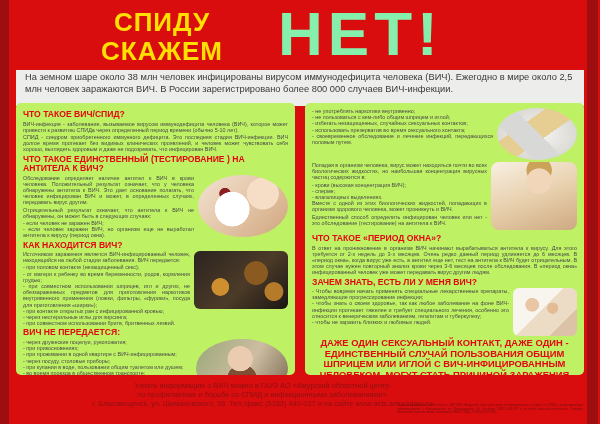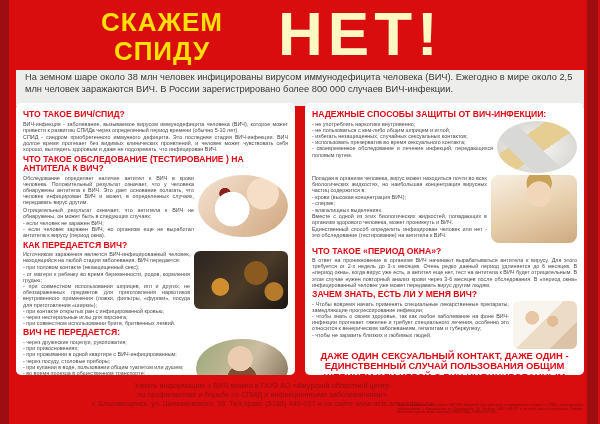--- a/index.html
+++ b/index.html
@@ -3,26 +3,26 @@
 <meta charset="utf-8">
 <style>
   html,body{margin:0;padding:0;}
   body{width:600px;height:424px;position:relative;overflow:hidden;
        background:#d90d0e;font-family:"Liberation Sans",sans-serif;}
   .band{position:absolute;top:0;height:424px;background:#9e0e11;}
   .band-left{left:0;width:9px;}
   .band-right{right:2px;width:11px;}
   .title-left{position:absolute;left:96px;top:8px;width:132px;text-align:center;
     color:#ffe000;font-weight:bold;font-size:26px;line-height:29px;letter-spacing:1px;}
-  .title-net{position:absolute;left:278px;top:2px;color:#fef9c3;font-weight:bold;
+  .title-net{position:absolute;left:278px;top:2px;color:#86efac;font-weight:bold;
     font-size:62px;line-height:64px;letter-spacing:5px;text-align:right;}
   .intro-strip{position:absolute;left:16px;top:70px;width:568px;height:36px;
     background:#ededeb;color:#3a3a39;font-size:9.3px;line-height:11.5px;
     padding:2px 9px;box-sizing:border-box;}
-  .panel{position:absolute;top:103px;width:279px;height:272px;background:#ffffff;
+  .panel{position:absolute;top:103px;width:279px;height:272px;background:#bef264;
     border-radius:5px;padding:5px 7px;box-sizing:border-box;overflow:hidden;}
   .panel-left{left:16px;}
   .panel-right{left:305px;}
   .h{color:#e30613;font-weight:bold;font-size:8.6px;line-height:9.5px;margin:2px 0 1px;}
   .body,.li{color:#4a4a49;font-size:5.4px;line-height:6.2px;text-align:justify;}
   .body{margin:0 0 1px;}
   .li{margin:0;}
   .ph{float:right;margin:0 0 2px 4px;}
   .ph-medic{width:90px;height:62px;border-radius:50%;
     background:radial-gradient(circle at 38% 55%, #ffffff 0 26%, rgba(255,255,255,0) 27%),
@@ -60,42 +60,42 @@
   .clear{clear:both;}
 </style>
 </head>
 <body>
 
 <div>
   <div class="band band-left"></div>
   <div class="band band-right"></div>
 
   <div class="title-left">
+    <div>СПИДУ</div>
     <div>СКАЖЕМ</div>
-    <div>СПИДУ</div>
   </div>
   <div class="title-net">НЕТ!</div>
 
   <div class="intro-strip">На земном шаре около 38 млн человек инфицированы вирусом иммунодефицита человека (ВИЧ). Ежегодно в мире около 2,5 млн  человек заражаются ВИЧ. В России зарегистрировано более 800 000 случаев ВИЧ-инфекции.</div>
 
   <div class="panel panel-left">
     <div class="h">ЧТО ТАКОЕ ВИЧ/СПИД?</div>
     <p class="body">ВИЧ-инфекция - заболевание, вызываемое вирусом иммунодефицита человека (ВИЧ), которое может привести к развитию СПИДа через определенный период времени (обычно 5-10 лет).</p>
     <p class="body">СПИД - синдром приобретенного иммунного дефицита. Это последняя стадия ВИЧ-инфекции. ВИЧ долгое время протекает без видимых клинических проявлений, и человек может чувствовать себя хорошо, выглядеть здоровым и даже не подозревать, что инфицирован ВИЧ.</p>
 
-    <div class="h">ЧТО ТАКОЕ ОБСЛЕДОВАНИЕ (ТЕСТИРОВАНИЕ ) НА АНТИТЕЛА К ВИЧ?</div>
+    <div class="h">ЧТО ТАКОЕ ЕДИНСТВЕННЫЙ (ТЕСТИРОВАНИЕ ) НА АНТИТЕЛА К ВИЧ?</div>
     <div class="ph ph-medic"></div>
     <p class="body">Обследование определяет наличие антител к ВИЧ в крови человека. Положительный результат означает, что у человека обнаружены антитела к ВИЧ. Это дает основание полагать, что человек инфицирован ВИЧ и может, в определенных случаях, передавать вирус другим.</p>
     <p class="body">Отрицательный результат означает, что антитела к ВИЧ не обнаружены, он может быть в следующих случаях:</p>
     <div>
         <div class="li">- если человек не заражен ВИЧ;</div>
         <div class="li">- если человек заражен ВИЧ, но организм еще не выработал антитела к вирусу (период окна).</div>
       </div>
 
-    <div class="h">КАК ПЕРЕДАЕТСЯ ВИЧ?</div>
+    <div class="h">КАК НАХОДИТСЯ ВИЧ?</div>
     <div class="ph ph-drugs"></div>
     <p class="body">Источником заражения является ВИЧ-инфицированный человек, находящийся на любой стадии заболевания. ВИЧ передается:</p>
     <div>
         <div class="li">- при половом контакте (незащищенный секс);</div>
         <div class="li">- от матери к ребенку во время беременности, родов, кормления грудью;</div>
         <div class="li">- при совместном использовании шприцев, игл и других, не обеззараженных предметов для приготовления наркотиков внутривенного применения (ложки, фильтры, «фурики», посуда для приготовления «ширки»);</div>
         <div class="li">- при контакте открытых ран с инфицированной кровью;</div>
         <div class="li">- через нестерильные иглы для пирсинга;</div>
         <div class="li">- при совместном использовании бритв, бритвенных лезвий.</div>
       </div>
@@ -106,21 +106,20 @@
         <div class="li">- через дружеские поцелуи, рукопожатия;</div>
         <div class="li">- при прикосновениях;</div>
         <div class="li">- при проживании в одной квартире с ВИЧ-инфицированным;</div>
         <div class="li">- через посуду, столовые приборы;</div>
         <div class="li">- при купании в воде, пользовании общим туалетом или душем;</div>
         <div class="li">- во время проезда в общественном транспорте;</div>
       </div>
   </div>
 
   <div class="panel panel-right">
-    <div class="h">НАДЕЖНЫЕ СПОСОБЫ ЗАЩИТЫ ОТ ВИЧ-ИНФЕКЦИИ:</div>
     <div class="ph ph-condoms"></div>
     <div>
         <div class="li">- не употреблять наркотики внутривенно;</div>
         <div class="li">- не пользоваться с кем-либо общим шприцем и иглой;</div>
         <div class="li">- избегать незащищенных, случайных сексуальных контактов;</div>
         <div class="li">- использовать презерватив во время сексуального контакта;</div>
         <div class="li">- своевременное обследование и лечение инфекций, передающихся половым путем.</div>
       </div>
     <div class="clear"></div>
 

